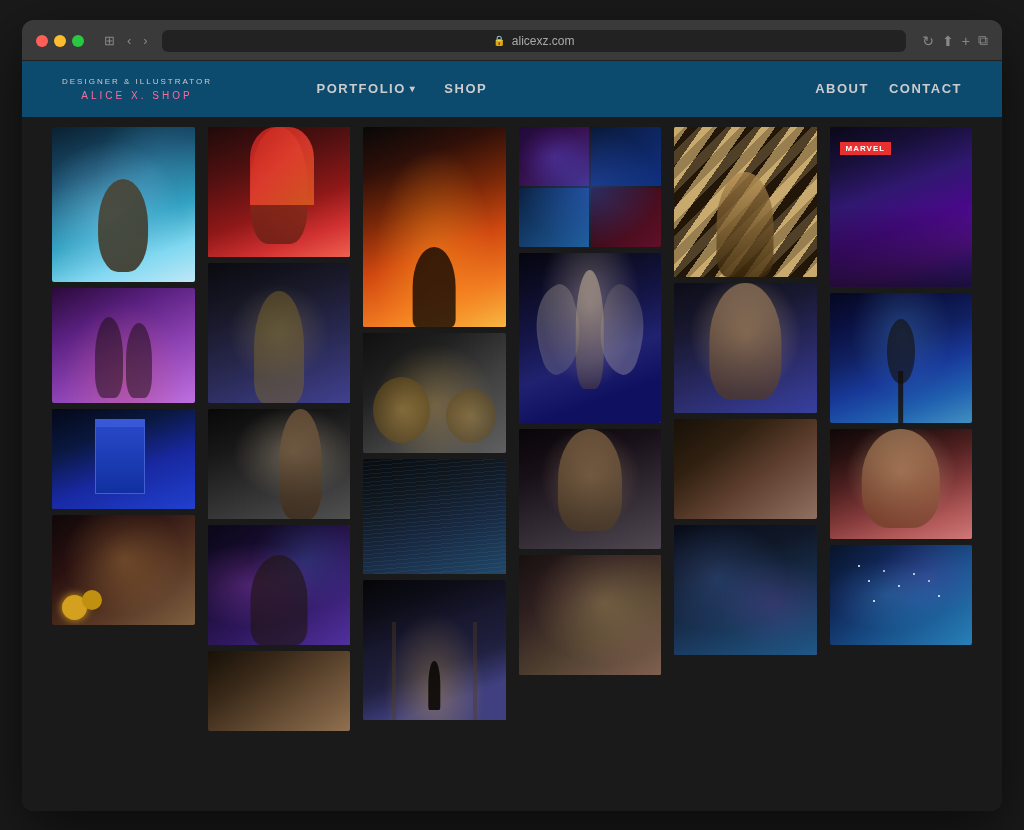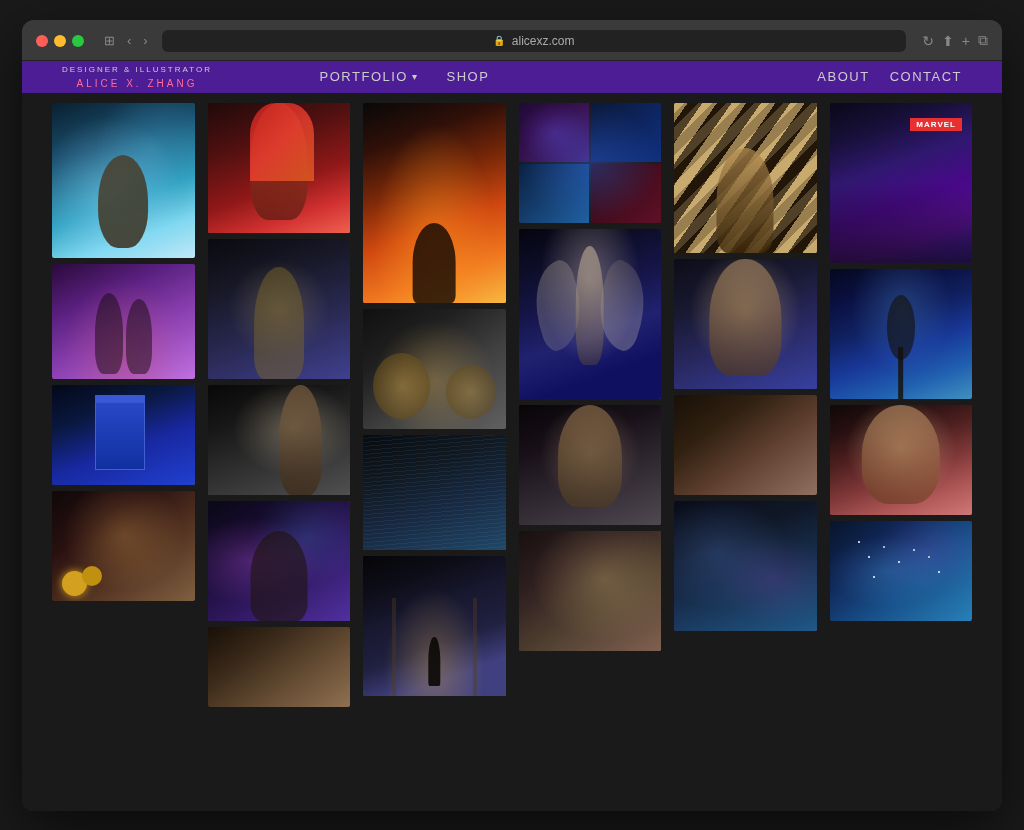--- a/index.html
+++ b/index.html
@@ -92,22 +92,22 @@
     }
 
     
     .site-content {
       background: #1a1a1a;
       min-height: 750px;
     }
 
     
     .site-header {
-      background: #4c1d95;
-      padding: 4px 40px;
+      background: #0c4a6e;
+      padding: 16px 40px;
       display: flex;
       align-items: center;
       justify-content: space-between;
       border-bottom: none;
     }
 
     .logo-area {
       display: flex;
       flex-direction: column;
     }
@@ -158,37 +158,36 @@
       gap: 20px;
       margin-left: 300px;
     }
 
     .nav-link {
       color: #ccc;
       text-decoration: none;
       font-size: 13px;
       letter-spacing: 1.5px;
       text-transform: uppercase;
-      font-weight: 400;
+      font-weight: 700;
     }
 
     .nav-link.portfolio {
       display: flex;
       align-items: center;
       gap: 4px;
     }
 
     .chevron { font-size: 10px; }
 
     
     .gallery {
       padding: 10px 30px 20px;
       display: flex;
       gap: 13px;
-      text-align: right;
     }
 
     .col {
       flex: 1;
       display: flex;
       flex-direction: column;
       gap: 6px;
     }
 
     .gallery-item {
@@ -317,21 +316,21 @@
       <button class="action-btn">+</button>
       <button class="action-btn">⧉</button>
     </div>
   </div>
 
   <div class="site-content">
 
     <div class="site-header">
       <div class="logo-area">
         <span class="logo-tagline">DESIGNER &amp; ILLUSTRATOR</span>
-        <span class="logo-name">ALICE X. ZHANG</span>
+        <span class="logo-name">ALICE X. SHOP</span>
       </div>
 
       <nav class="site-nav">
         <div class="nav-left">
           <a class="nav-link portfolio" href="#">
             <span>PORTFOLIO</span>
             <span class="chevron">▾</span>
           </a>
           <a class="nav-link" href="#">SHOP</a>
         </div>

